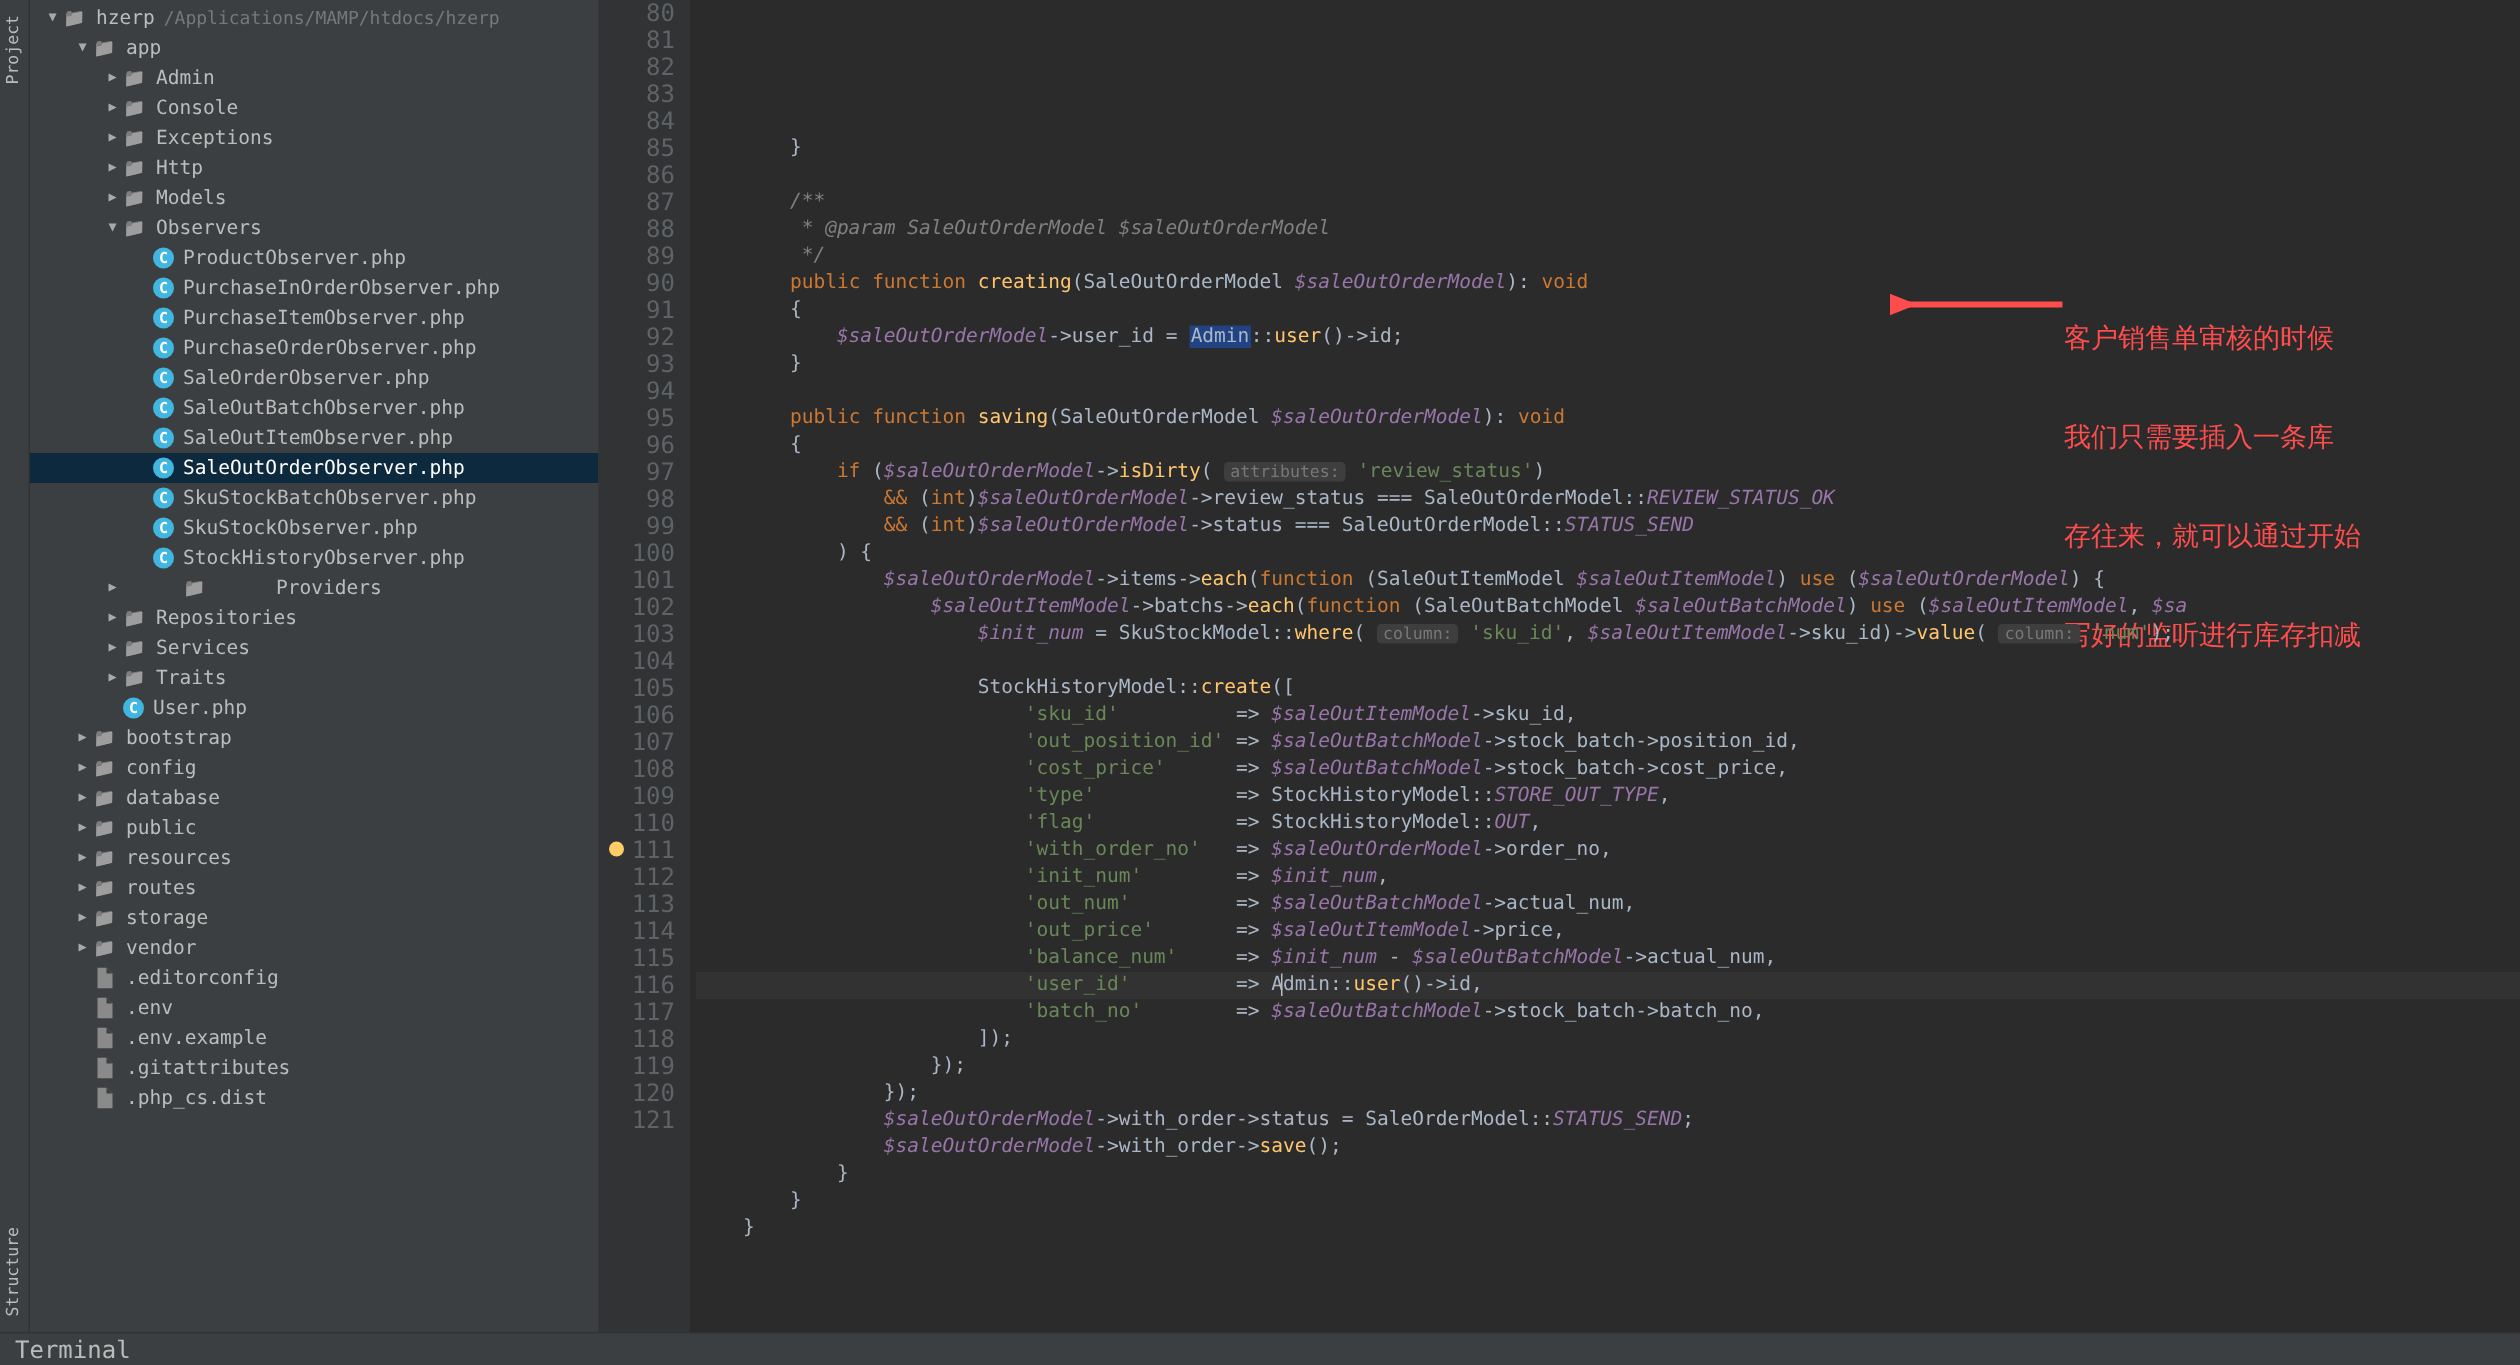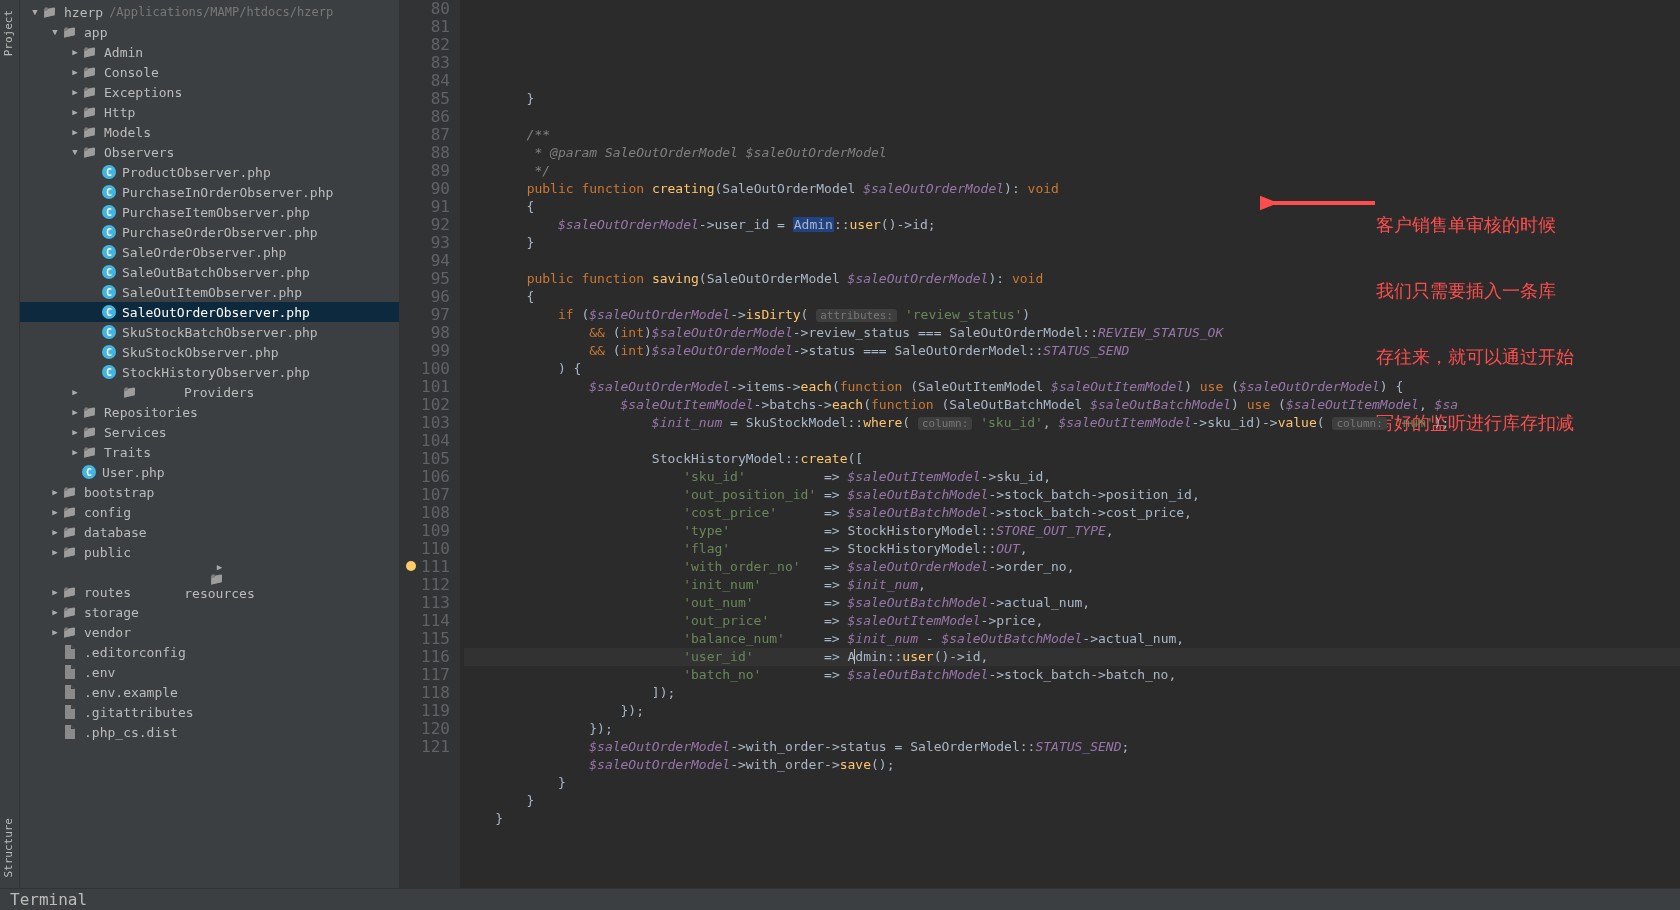--- a/index.html
+++ b/index.html
@@ -279,21 +279,21 @@
         <div class="tree-row" style="padding-left: 28px;">
           <span class="twisty closed"></span>
           <span class="icon dir"></span>
           <span class="f-label">database</span>
         </div>
         <div class="tree-row" style="padding-left: 28px;">
           <span class="twisty closed"></span>
           <span class="icon dir"></span>
           <span class="f-label">public</span>
         </div>
-        <div class="tree-row" style="padding-left: 28px; flex-direction: column;">
+        <div class="tree-row" style="padding-left: 28px;">
           <span class="twisty closed"></span>
           <span class="icon dir"></span>
           <span class="f-label">resources</span>
         </div>
         <div class="tree-row" style="padding-left: 28px;">
           <span class="twisty closed"></span>
           <span class="icon dir"></span>
           <span class="f-label">routes</span>
         </div>
         <div class="tree-row" style="padding-left: 28px;">

